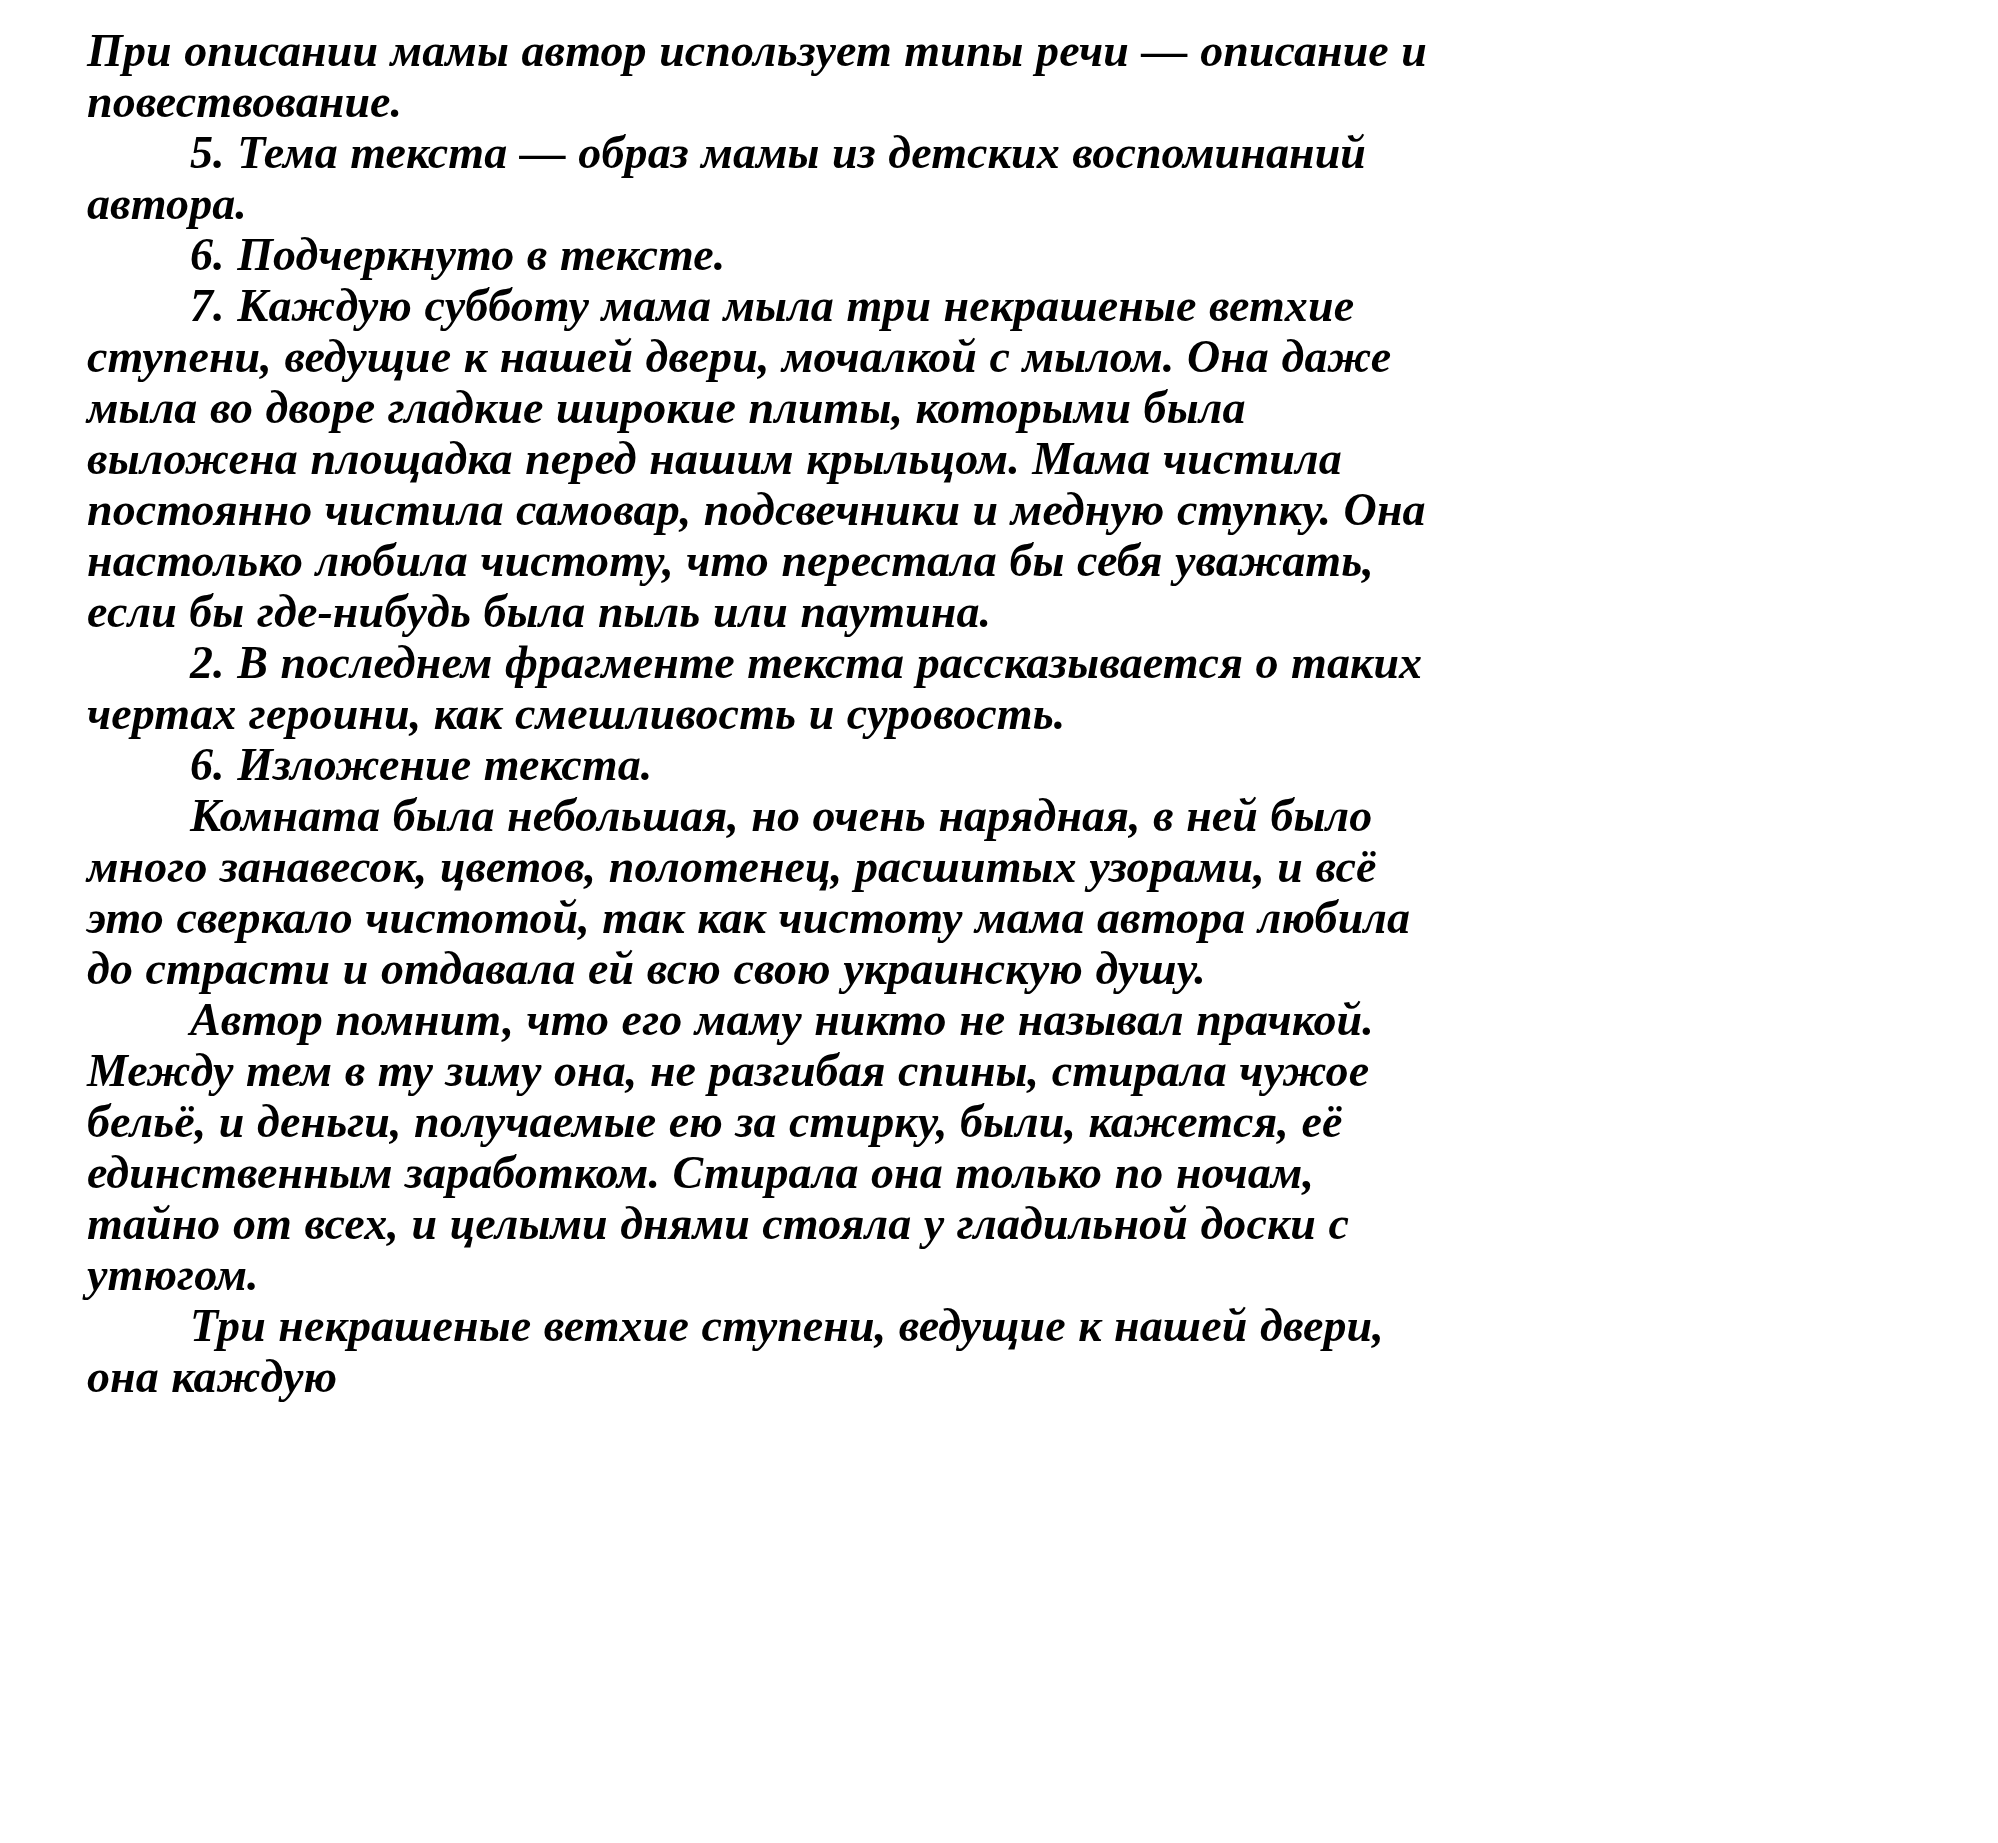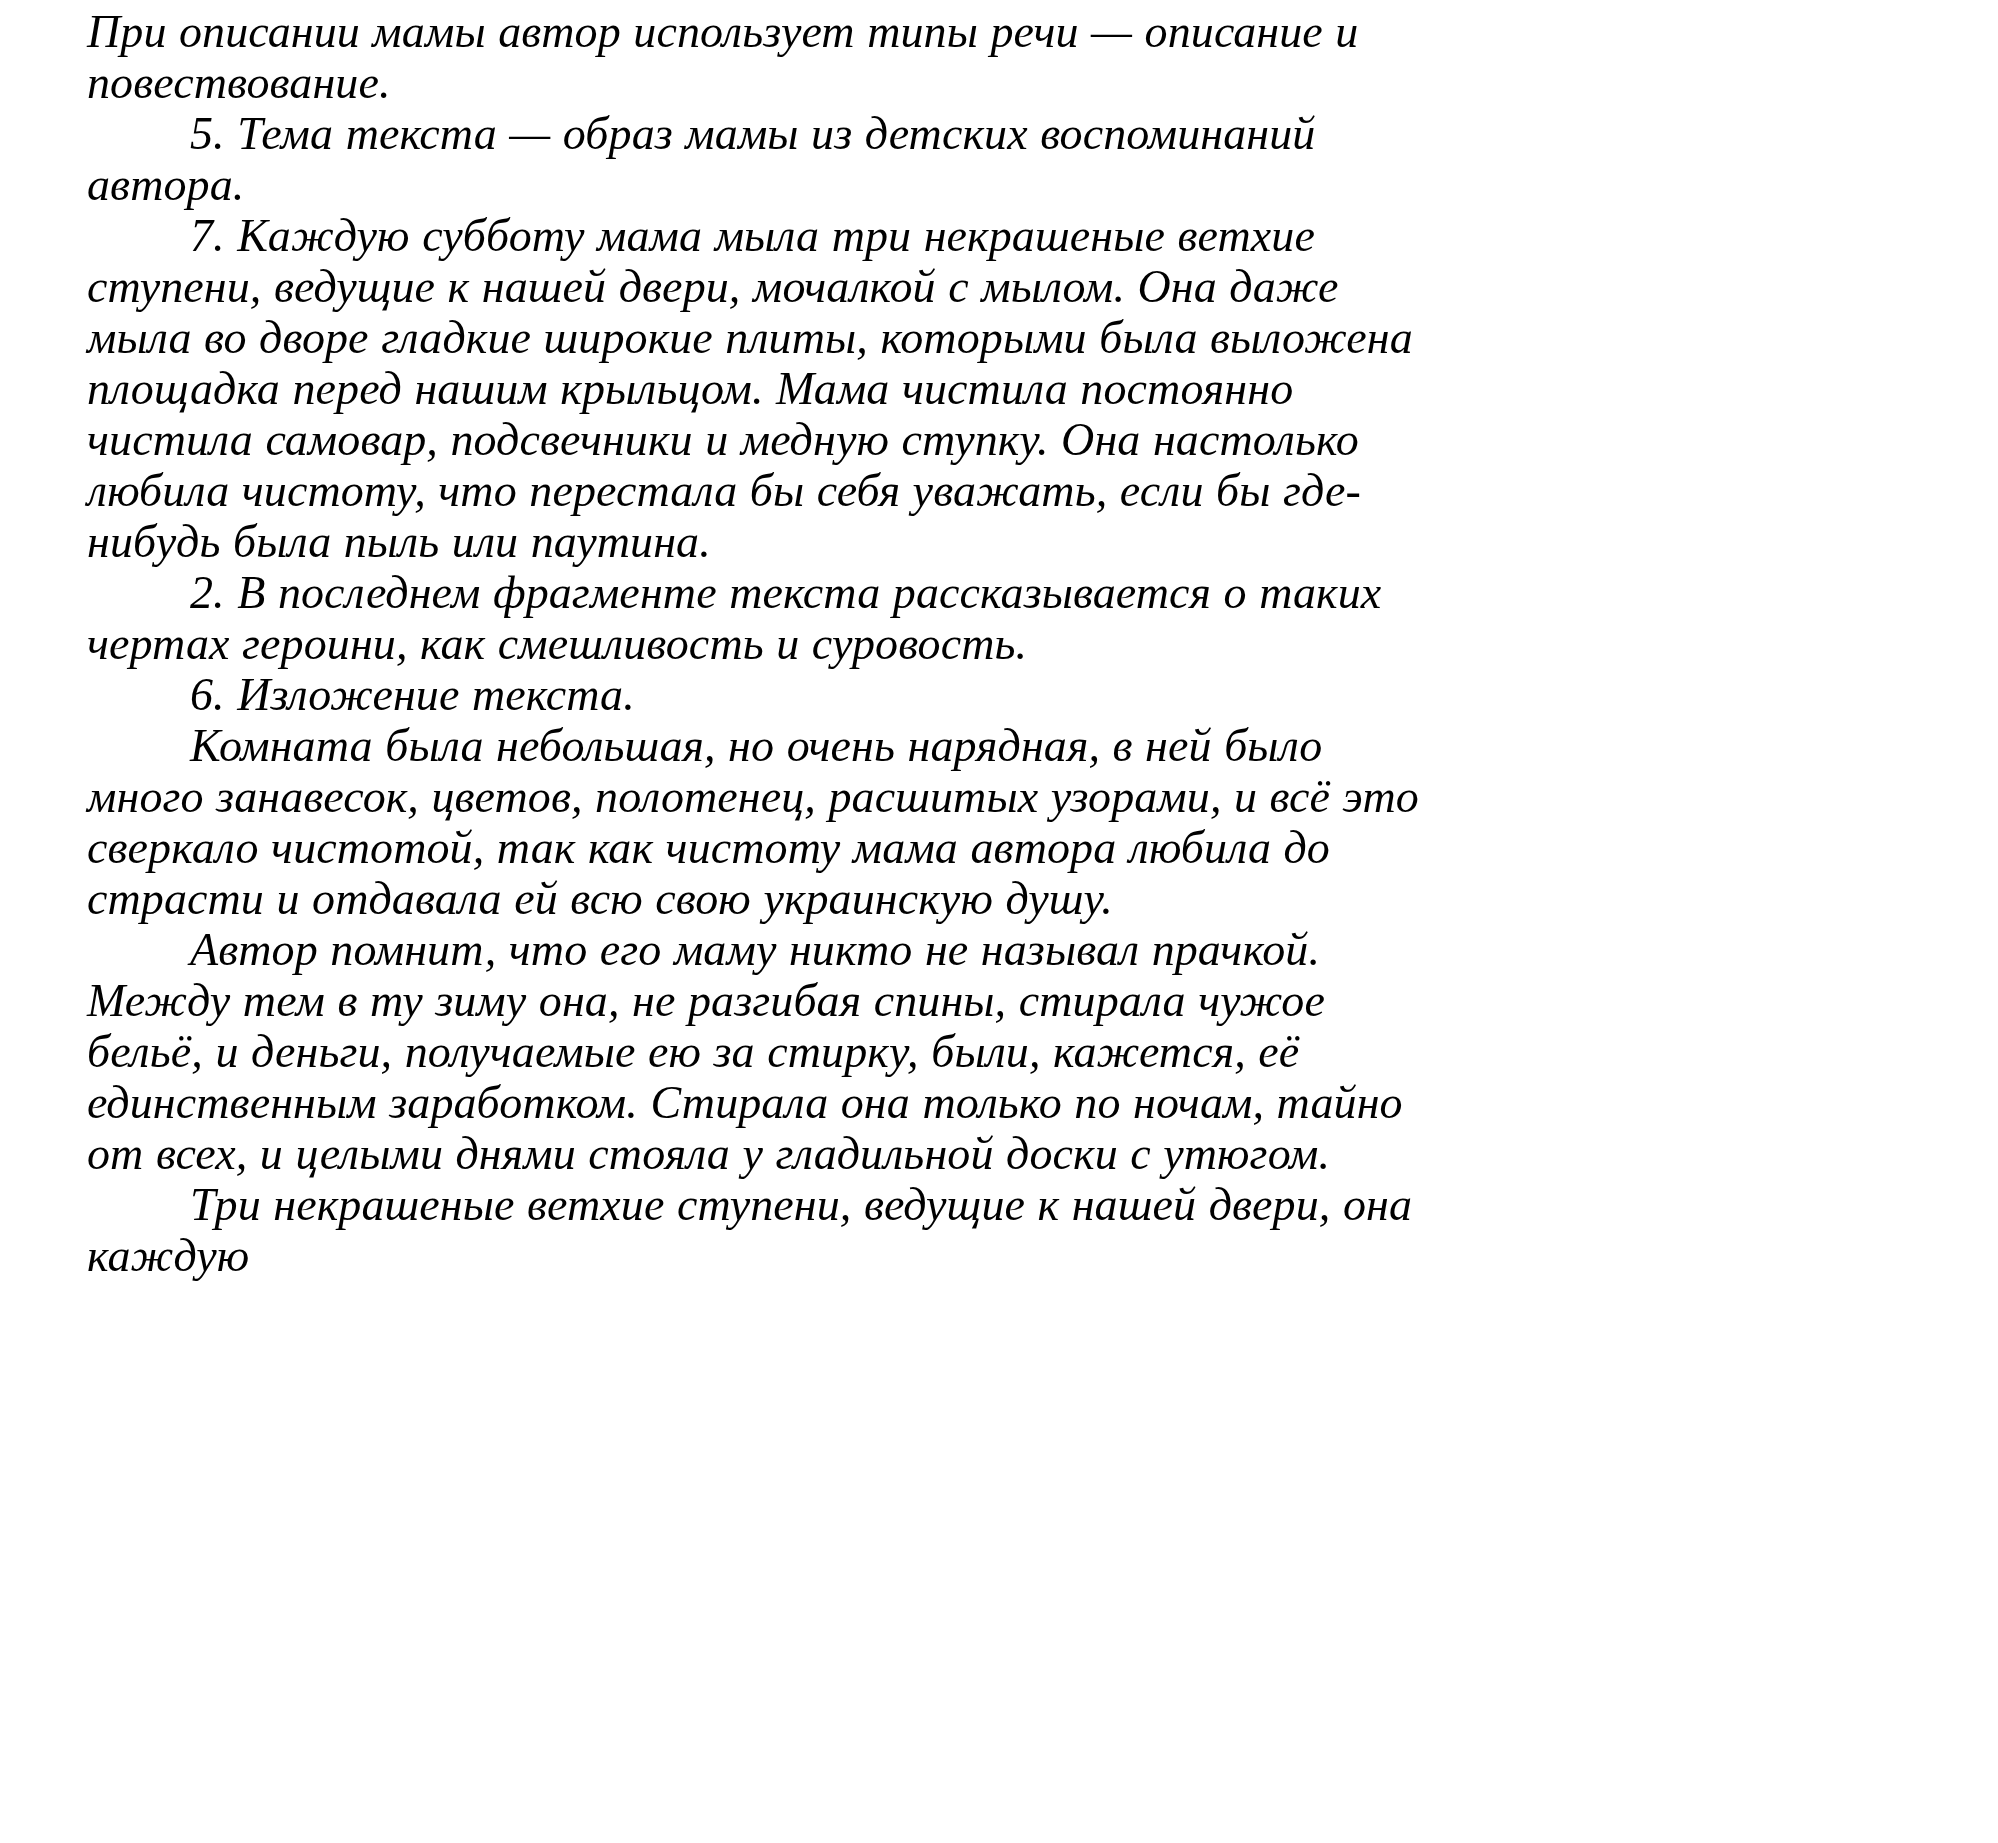--- a/index.html
+++ b/index.html
@@ -10,22 +10,23 @@
   body {
     width: 1998px;
     height: 1843px;
     overflow: hidden;
     font-family: "Liberation Serif", "DejaVu Serif", serif;
   }
   #doc {
     box-sizing: border-box;
     width: 1586px;
     height: 1843px;
-    padding: 6px 138px 0 87px;
+    padding: 25px 138px 0 87px;
     background: #ffffff;
+    font-weight: bold;
   }
   .para {
     font-style: italic;
     font-size: 46px;
     line-height: 51px;
     color: #000000;
     text-align: left;
     margin: 0;
     letter-spacing: 0.1px;
     word-spacing: 0.9px;
@@ -40,20 +41,21 @@
 </style>
 </head>
 <body>
 
 <div id="doc">
 
   <p class="para noindent">При описании мамы автор использует типы речи — описание и повествование.</p>
 
   <p class="para indent">5. Тема текста — образ мамы из детских воспоминаний автора.</p>
 
+  <p class="para indent">6. Подчеркнуто в тексте.</p>
 
   <p class="para indent">7. Каждую субботу мама мыла три некрашеные ветхие ступени, ведущие к нашей двери, мочалкой с мылом. Она даже мыла во дворе гладкие широкие плиты, которыми была выложена площадка перед нашим крыльцом. Мама чистила постоянно чистила самовар, подсвечники и медную ступку. Она настолько любила чистоту, что перестала бы себя уважать, если бы где-нибудь была пыль или паутина.</p>
 
   <p class="para indent">2. В последнем фрагменте текста рассказывается о таких чертах героини, как смешливость и суровость.</p>
 
   <p class="para indent">6. Изложение текста.</p>
 
 
   <p class="para indent">Комната была небольшая, но очень нарядная, в ней было много занавесок, цветов, полотенец, расшитых узорами, и всё это сверкало чистотой, так как чистоту мама автора любила до страсти и отдавала ей всю свою украинскую душу.</p>
 

